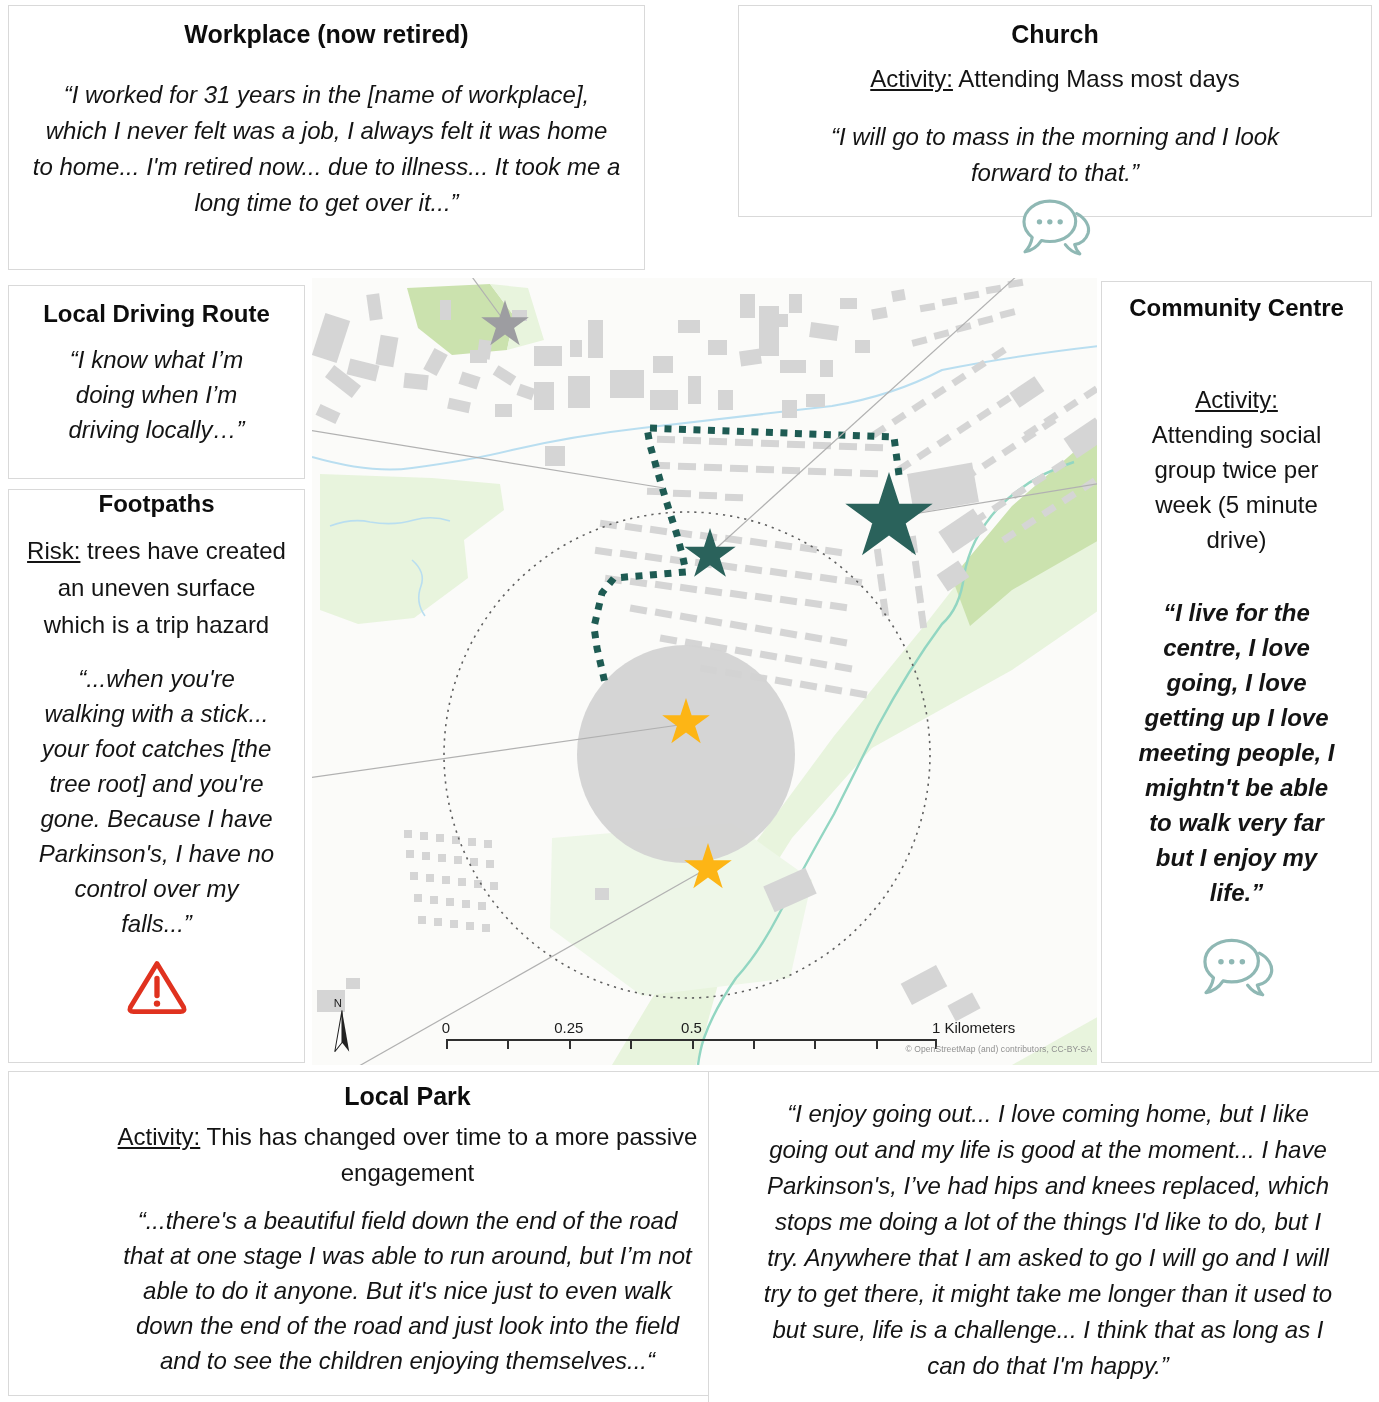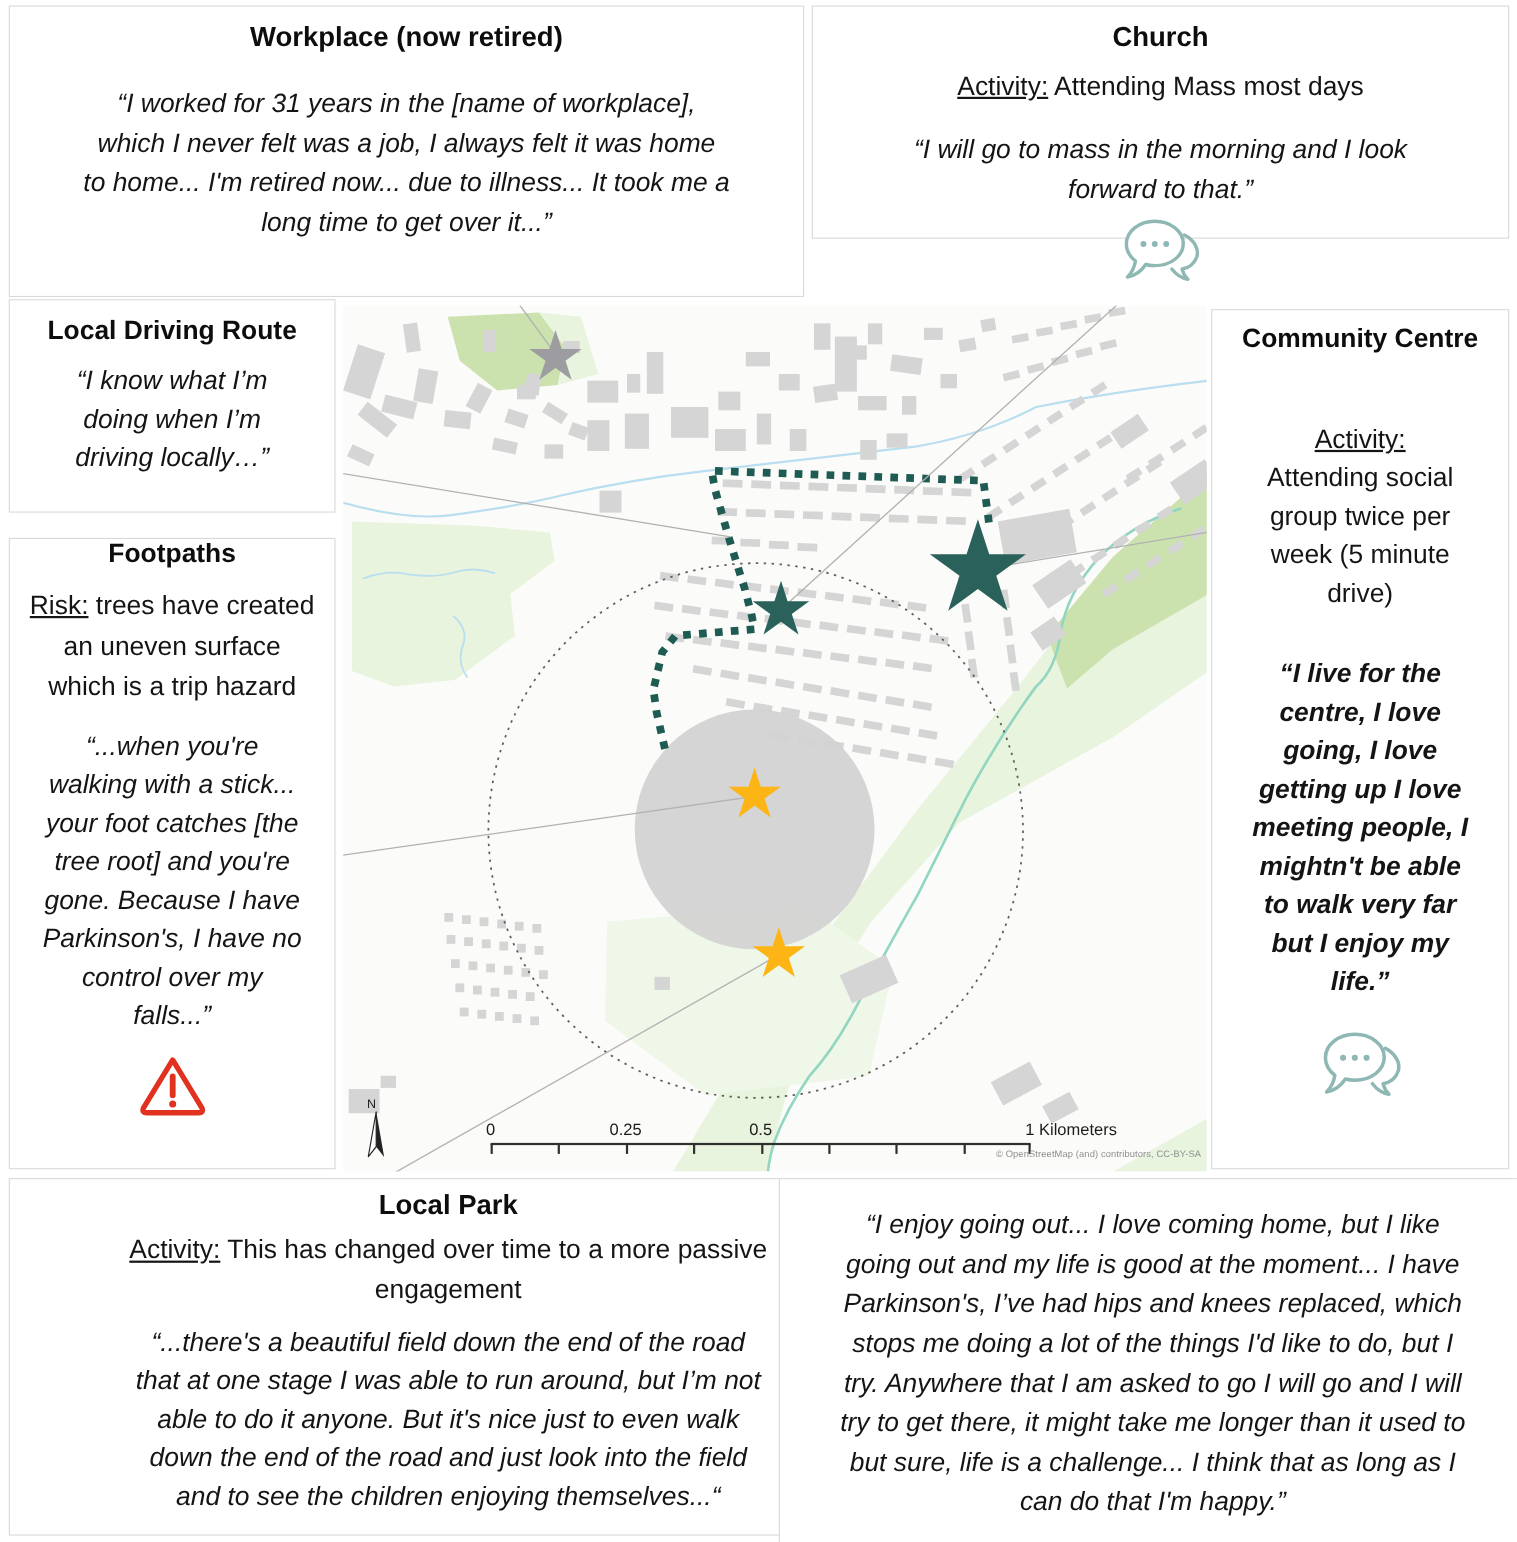--- a/index.html
+++ b/index.html
@@ -8,29 +8,29 @@
 
   .box { position:absolute; background:#fff; border:1px solid var(--border); text-align:center; }
   .title { font-weight:bold; color:#0d0d0d; white-space:pre-line; }
   .t-big { font-size:25px; }
   .t-side { font-size:24px; }
   .para { white-space:pre-line; font-size:24px; line-height:36px; color:#141414; }
   .quote { font-style:italic; }
   .boldquote { font-style:italic; font-weight:bold; }
   .u { text-decoration:underline; }
 
-  #box-workplace { left:8px; top:5px; width:723px; height:265px; padding-top:14px; }
+  #box-workplace { left:8px; top:5px; width:637px; height:265px; padding-top:14px; }
   #box-workplace .para { margin-top:28px; }
 
   #box-church { left:738px; top:5px; width:634px; height:212px; padding-top:14px; }
   #box-church .activity { margin-top:12px; }
   #box-church .para.quote { margin-top:22px; }
   #box-church .chat-wrap { margin-top:6px; }
 
-  #box-driving { left:8px; top:272px; width:297px; height:194px; padding-top:14px; }
+  #box-driving { left:8px; top:285px; width:297px; height:194px; padding-top:14px; }
   #box-driving .para { margin-top:14px; line-height:35px; }
 
   #box-footpaths { left:8px; top:489px; width:297px; height:574px; }
   #box-footpaths .risk { margin-top:14px; line-height:37px; }
   #box-footpaths .quote { margin-top:18px; line-height:35px; }
   #box-footpaths .warn-wrap { margin-top:16px; }
 
   #box-community { left:1101px; top:281px; width:271px; height:782px; padding-top:12px; }
   #box-community .alabel { margin-top:60px; }
   #box-community .para { line-height:35px; }

